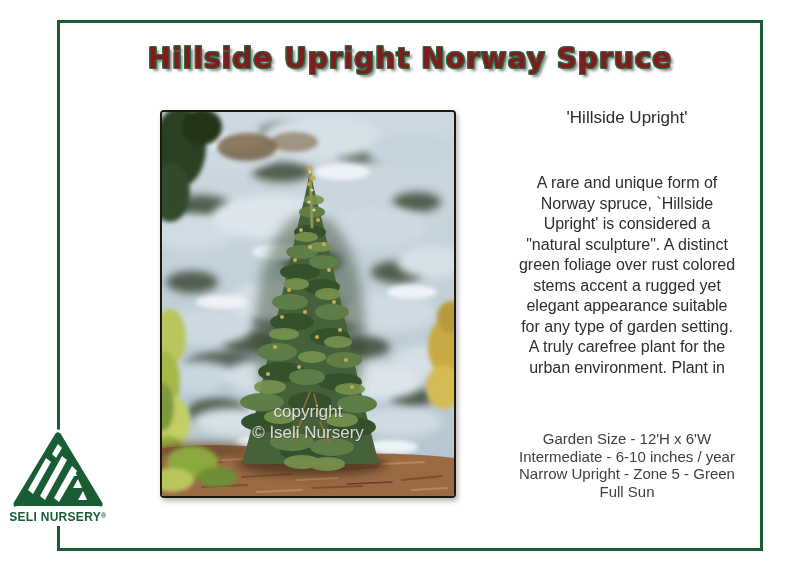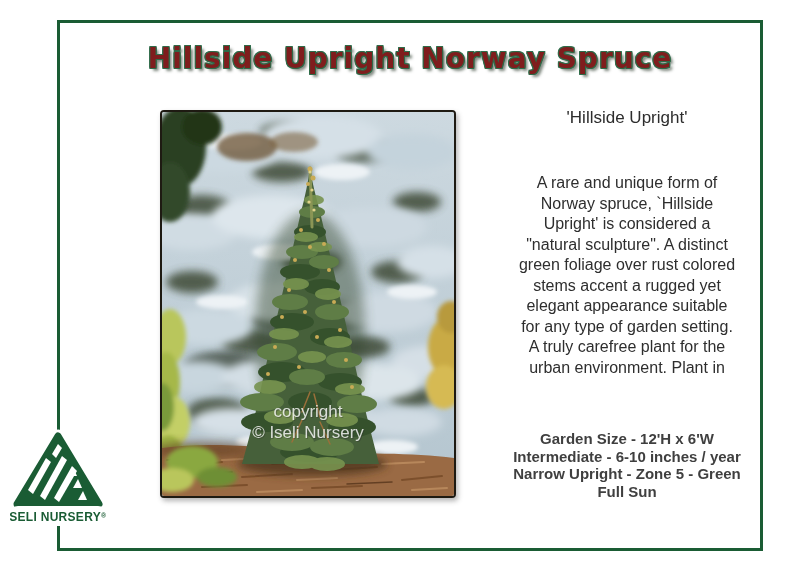--- a/index.html
+++ b/index.html
@@ -28,21 +28,21 @@
     box-sizing:border-box;border:2px solid #1e1a12;border-radius:4px;
     overflow:hidden;background:#bcccd5;
     box-shadow:2px 3px 5px rgba(70,70,70,0.4);
   }
   .photo svg{display:block;}
   .info-col{position:absolute;left:477px;width:300px;text-align:center;}
   .names{top:107px;line-height:21px;font-size:17px;color:#2d2d2d;}
   .botanical{font-style:italic;}
   .desc{top:173px;line-height:20.5px;font-size:16px;color:#2e2e2e;}
   .desc div{white-space:nowrap;}
-  .stats{top:430px;line-height:17.5px;font-size:15px;color:#3f3f3f;font-weight:bold;}
+  .stats{top:430px;line-height:17.5px;font-size:15px;color:#3f3f3f;}
   .stats div{white-space:nowrap;}
   .logo{position:absolute;left:10px;top:424px;width:100px;height:102px;}
   .wm{font-family:"Liberation Sans",sans-serif;font-size:17px;}
 </style>
 </head>
 <body>
 
 <div id="canvas">
 
   <div class="border-frame"></div>

